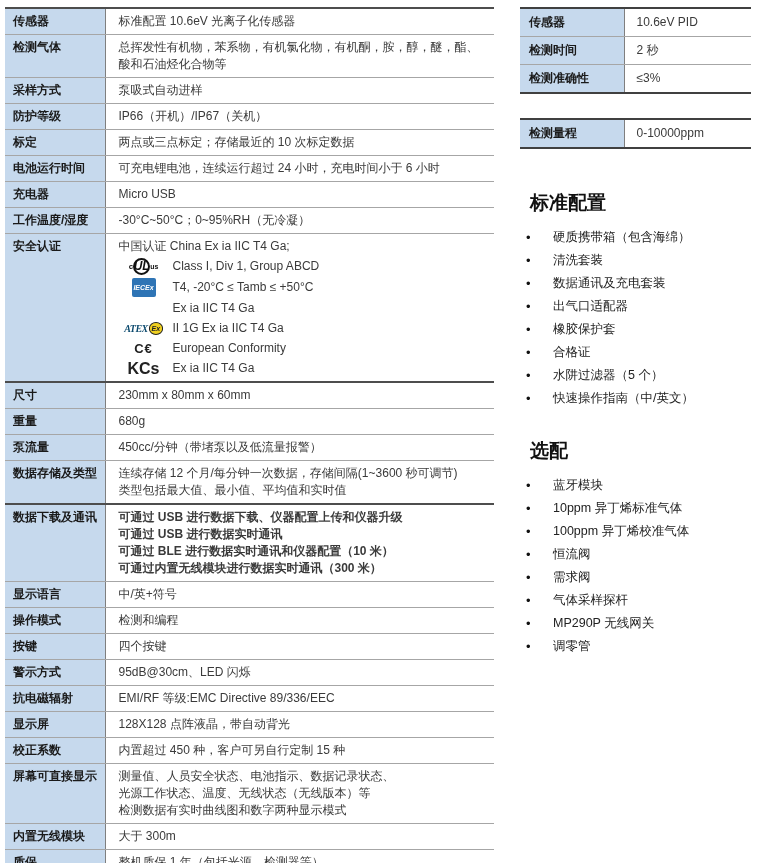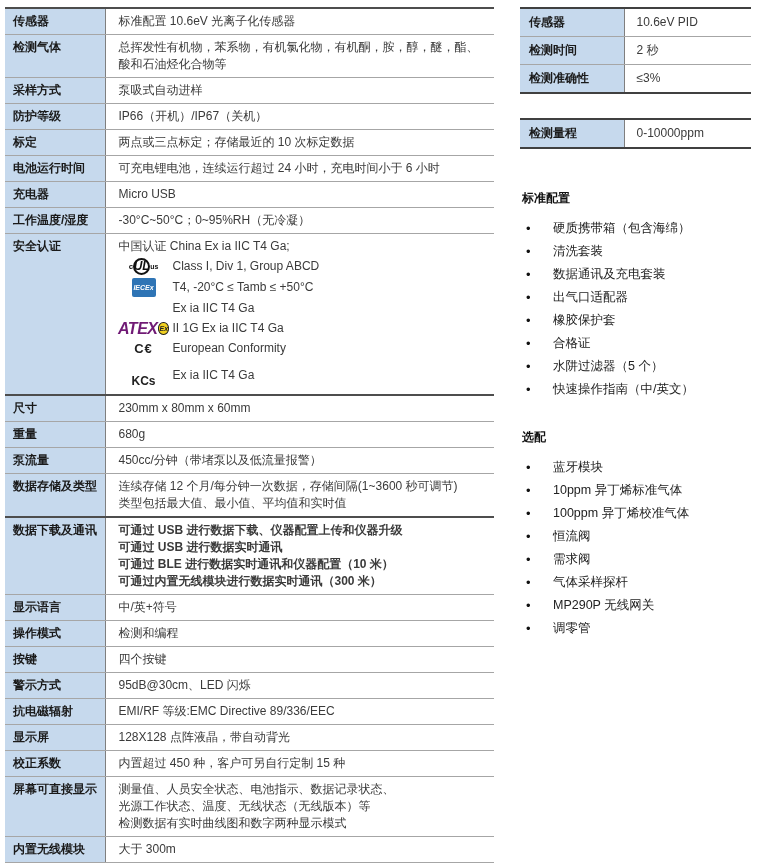--- a/index.html
+++ b/index.html
@@ -28,39 +28,39 @@
   .cert-txt { color: #3a3a3a; }
   .ul-logo { display: inline-flex; align-items: flex-end; }
   .ul-c { font-size: 8px; font-weight: bold; color: #111; font-style: normal; }
   .ul-circ { display: inline-flex; justify-content: center; align-items: center; width: 17px; height: 17px;
              border: 2px solid #111; border-radius: 50%; font-size: 12px; font-weight: bold; color: #111;
              font-style: italic; }
   .ul-us { font-size: 7px; font-weight: bold; color: #111; font-style: normal; }
   .iecex-logo { display: inline-flex; justify-content: center; align-items: center; width: 24px; height: 19px;
                 background: #2e74b5; color: #fff; font-size: 7px; font-style: italic; font-weight: bold;
                 border-radius: 2px; }
-  .atex-word { font-weight: bold; font-style: italic; color: #701a75; font-size: 16px; letter-spacing: -0.5px; }
+  .atex-word { font-weight: bold; font-style: italic; color: #0c4a6e; font-size: 10px; letter-spacing: -0.5px; font-family: Liberation Serif, serif; }
   .atex-badge { display: inline-flex; justify-content: center; align-items: center; width: 14px; height: 13px;
                 background: #f0d020; border: 1px solid #222; border-radius: 50% / 45%;
                 font-size: 7px; font-style: italic; font-weight: bold; color: #222; margin-left: 1px; }
   .ce-mark { font-size: 13px; font-weight: 600; color: #222; letter-spacing: 1px; }
-  .kcs-mark { font-size: 12px; font-weight: bold; color: #222; margin-top: 13px; }
+  .kcs-mark { font-size: 16px; font-weight: bold; color: #222; }
 
   
   table.mini { border-collapse: collapse; width: 231px; table-layout: fixed;
                border-top: 2px solid #404040; border-bottom: 2px solid #404040; }
   .mini td { border-bottom: 1px solid #a6a6a6; font-size: 12px; line-height: 17px; vertical-align: middle; }
   .mini tr:last-child td { border-bottom: none; }
   .mini td.lbl { width: 104px; background: #c6d9ed; font-weight: bold; color: #1a1a1a;
                  padding: 5px 2px 5px 9px; border-right: 1px solid #7f7f7f; }
   .mini td.val { padding: 5px 4px 5px 12px; color: #3a3a3a; }
   .mini-2 { margin-top: 24px; }
 
   
-  .cfg-title { font-size: 12px; font-weight: bold; color: #111; margin: 41px 0 14px 2px; }
+  .cfg-title { font-size: 19px; font-weight: bold; color: #111; margin: 41px 0 14px 10px; }
   .cfg-title.second { margin-top: 33px; }
   ul.cfg { list-style: none; margin: 0 0 0 5px; }
   ul.cfg li { position: relative; padding-left: 28px; font-size: 12.5px; color: #222;
               margin-bottom: 9px; line-height: 14px; }
   ul.cfg li .blt { position: absolute; left: 1px; top: 1px; font-size: 13px; color: #111; }
 </style>
 </head>
 <body>
 
 <div class="page">

